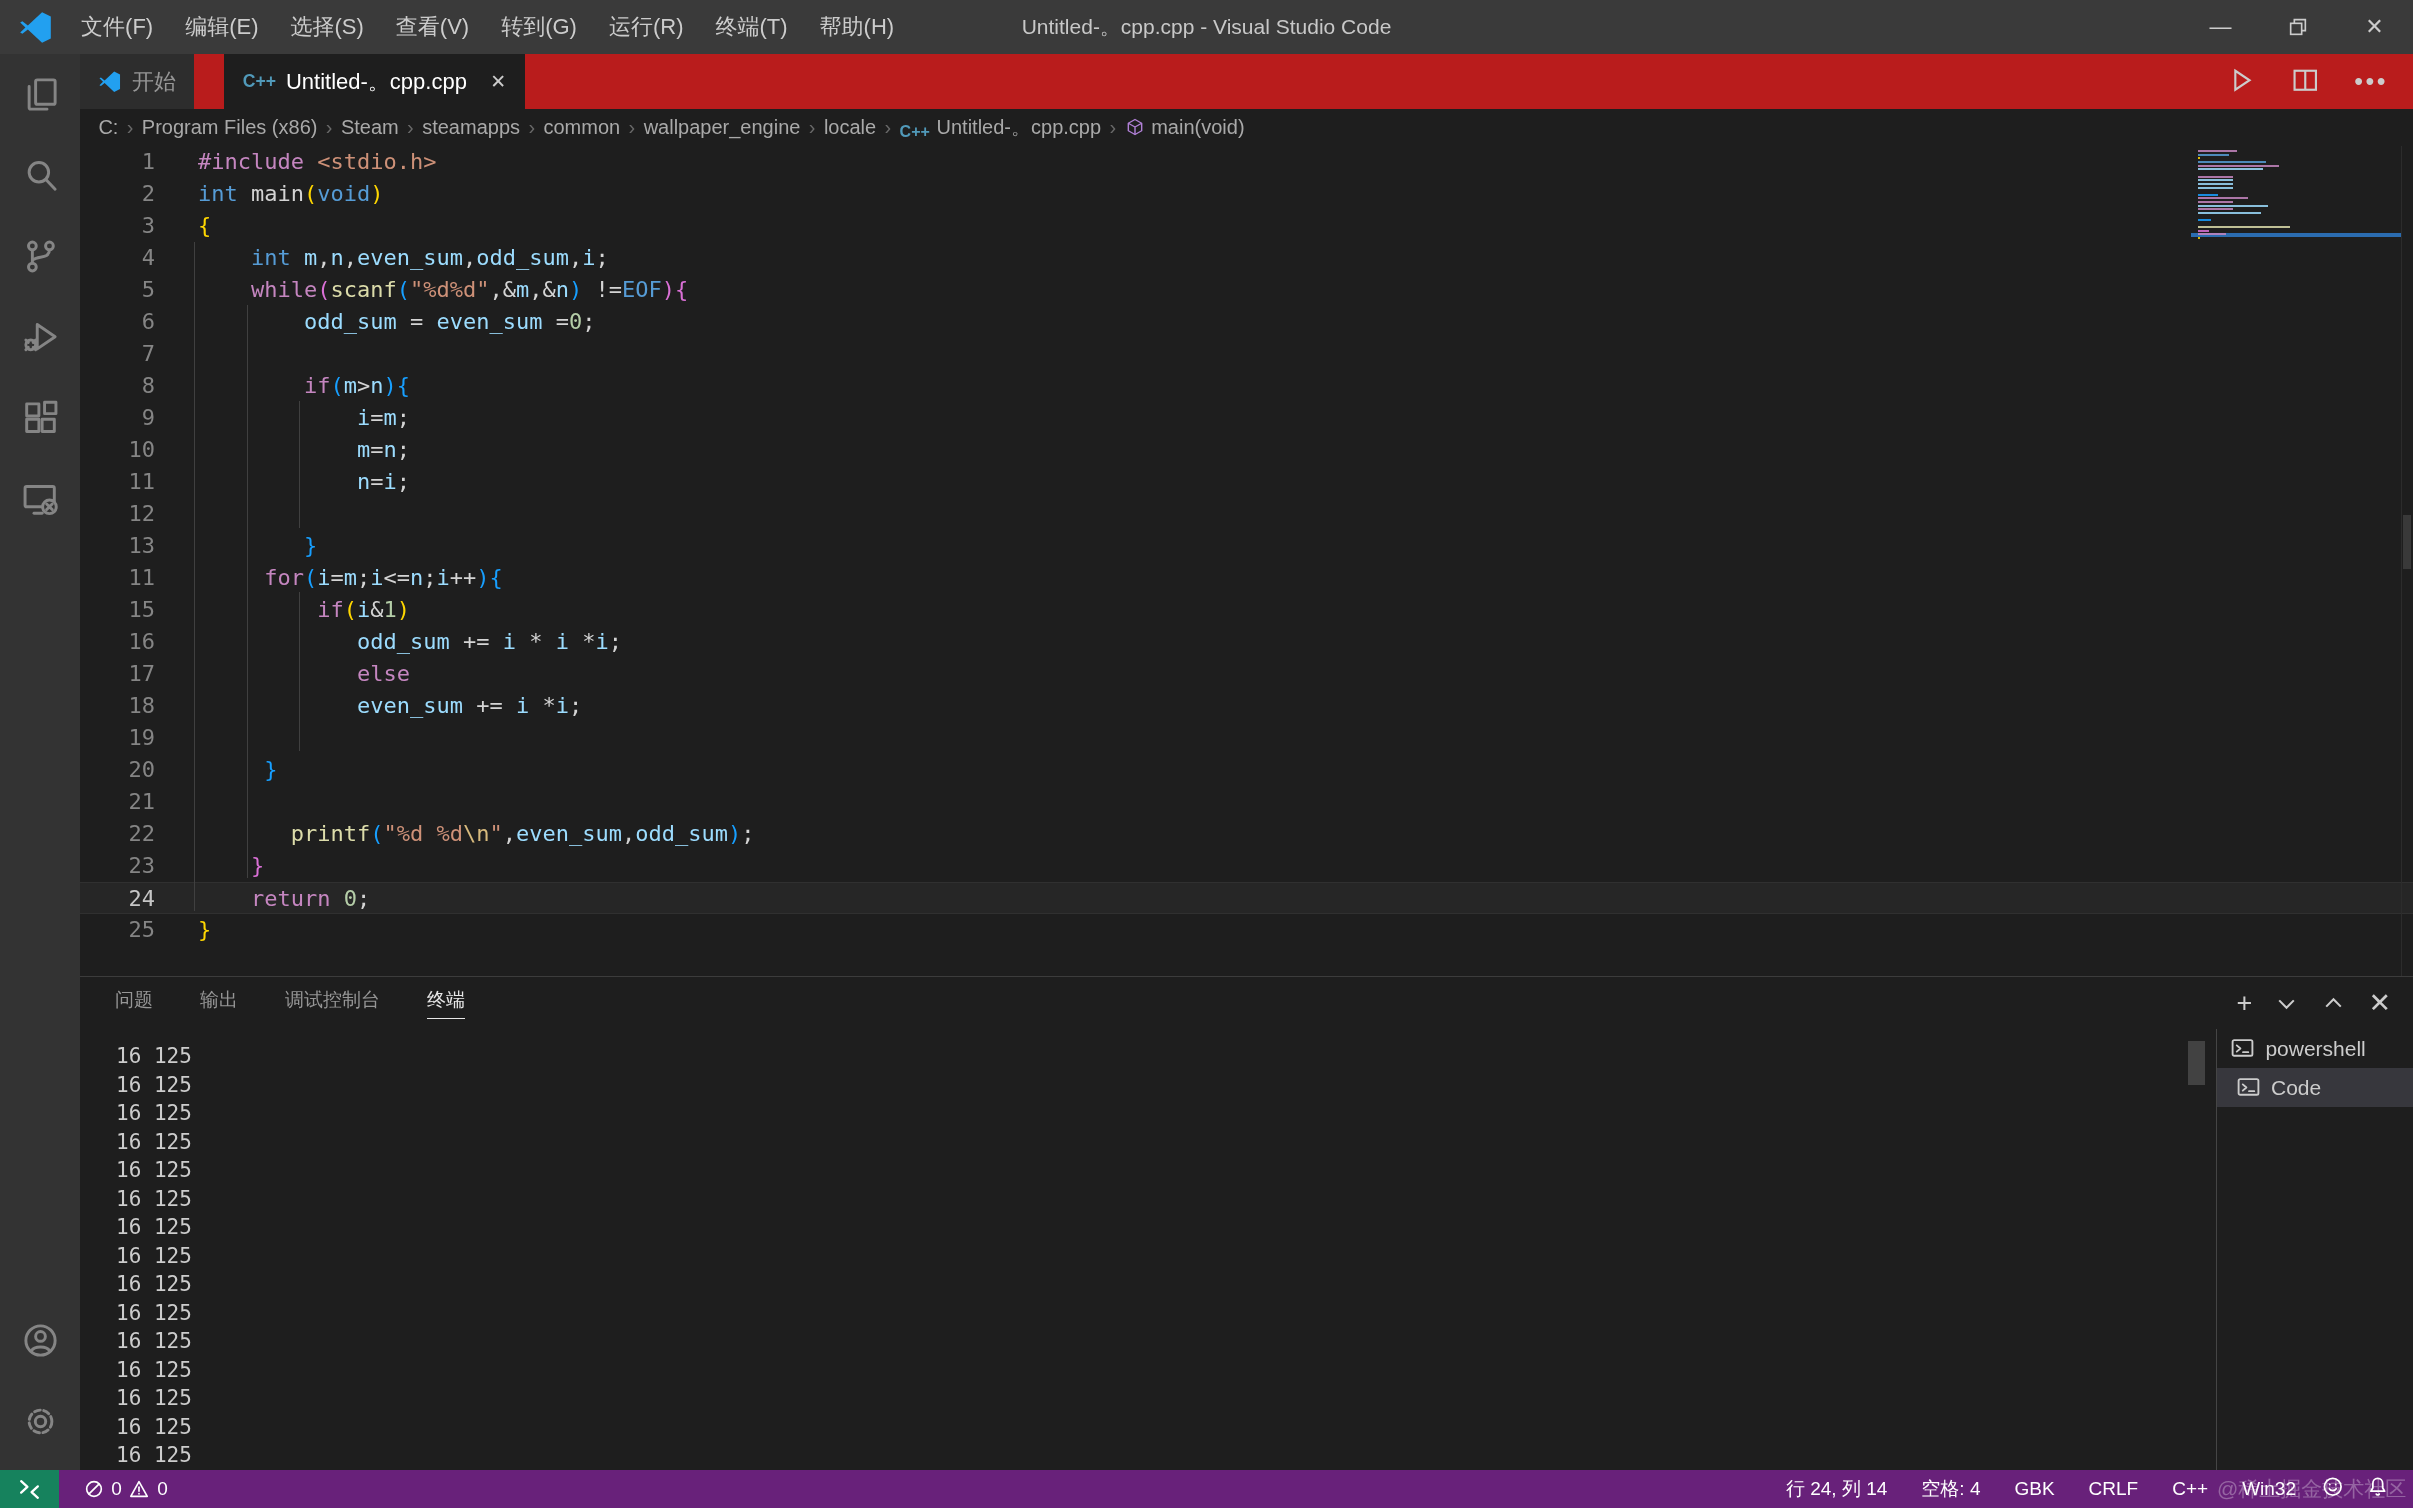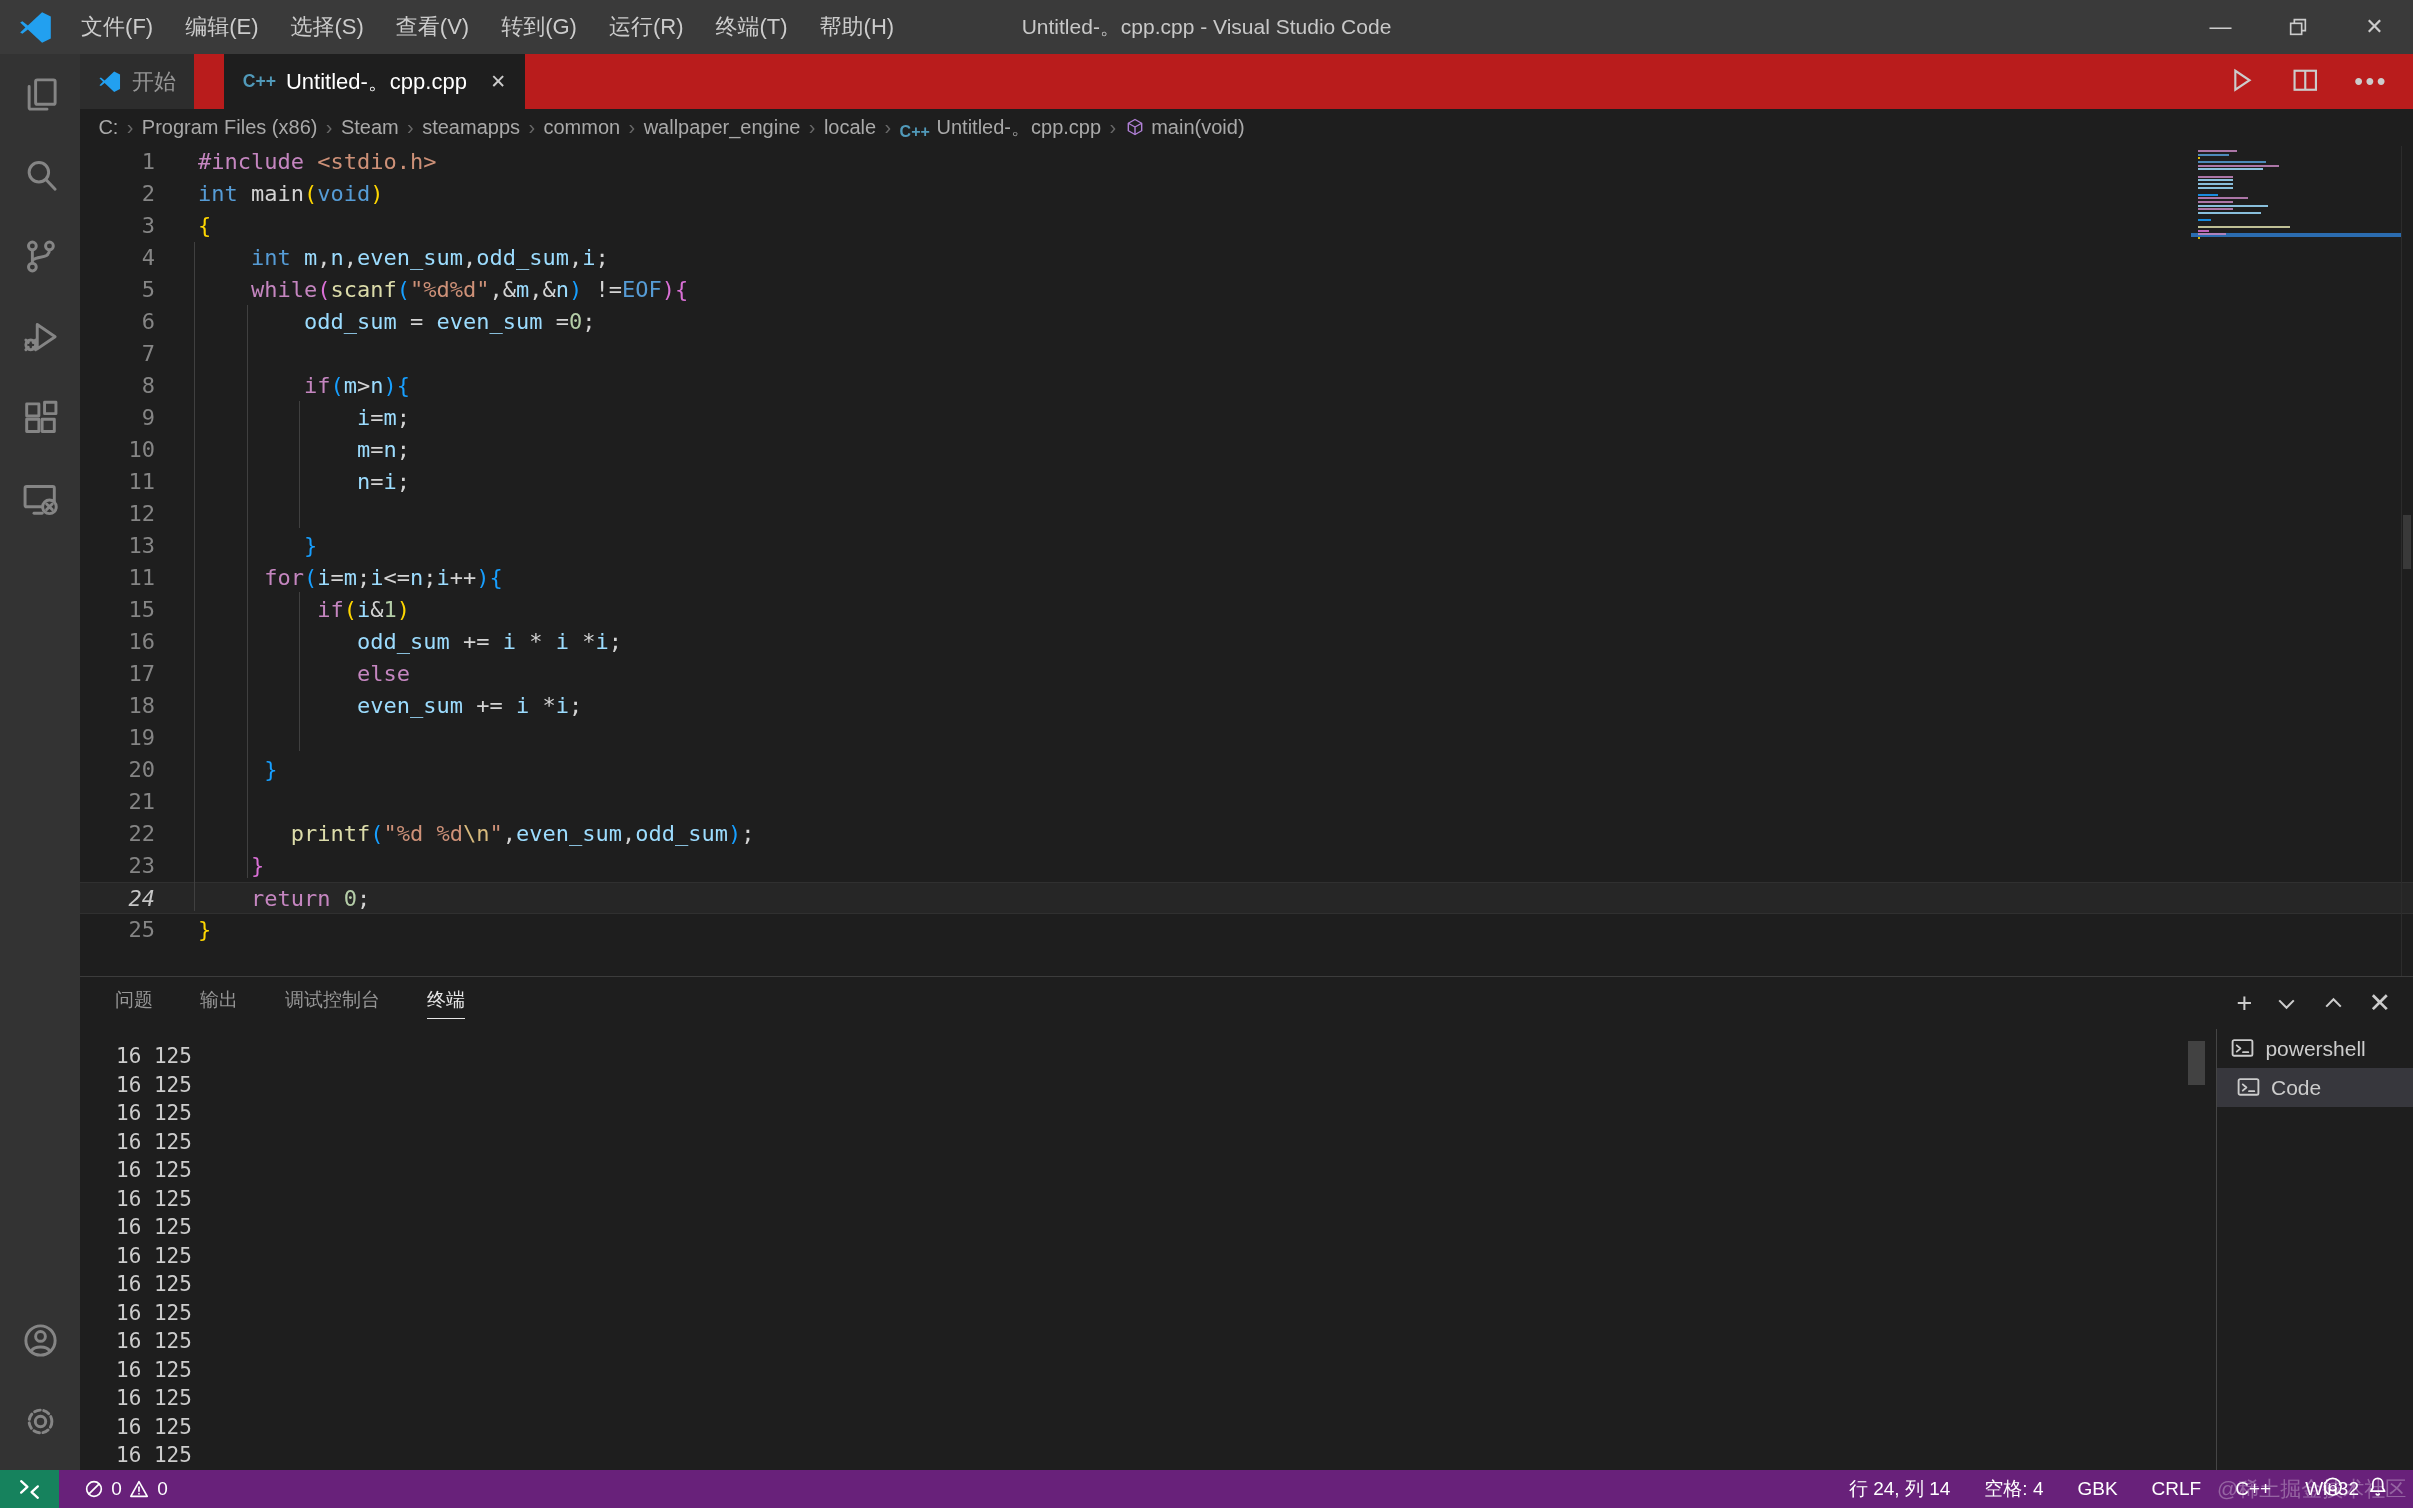--- a/index.html
+++ b/index.html
@@ -46,21 +46,21 @@
                 display:flex; align-items:center; padding-left:18.4px; font-size:20px; color:#a9a9a9; }
   .bc-sep { color:#6a6a6a; margin:0 8.4px; font-size:20px; }
   .bc-item { white-space:nowrap; }
   .bc-ic { display:inline-flex; margin-right:6.7px; vertical-align:-2.5px; }
 
   
   #code-area { position:absolute; left:0; top:92px; right:0; height:830px; overflow:hidden; }
   .line { position:relative; height:32px; }
   .ln { position:absolute; left:0; top:0; width:75px; text-align:right; color:#858585;
         font:22px "DejaVu Sans Mono", monospace; line-height:32px; }
-  .line.cur .ln { color:#c6c6c6;font-style:italic; }
+  .line.cur .ln { color:#c6c6c6; }
   .code { position:absolute; left:118px; top:0; white-space:pre;
           font:22px "DejaVu Sans Mono", monospace; line-height:32px; }
   .line.cur { background:rgba(255,255,255,0.04); border-top:0.8px solid #303030; border-bottom:0.8px solid #303030; }
   .tk-kw{color:#569CD6}.tk-ctl{color:#C586C0}.tk-fn{color:#DCDCAA}.tk-var{color:#9CDCFE}
   .tk-str{color:#CE9178}.tk-esc{color:#D7BA7D}.tk-num{color:#B5CEA8}.tk-pun{color:#D4D4D4}
   .tk-b1{color:#FFD700}.tk-b2{color:#DA70D6}.tk-b3{color:#179FFF}.tk-txt{color:#D4D4D4}
   .guide { position:absolute; width:0.8px; background:#404040; }
   #minimap { position:absolute; right:11.7px; top:1.7px; width:210px; height:126px; }
   #scroll-sep { position:absolute; right:11.7px; top:0; bottom:0; width:0.8px; background:#2c2c2c; }
   #editor-scroll-thumb { position:absolute; right:1.7px; top:369px; width:8.4px; height:54px;
@@ -89,21 +89,21 @@
   
   #statusbar { position:absolute; left:0; bottom:0; width:2413px; height:38px;
                background:#68217a; display:flex; align-items:center; color:#ffffff; font-size:19px; }
   #remote-ind { width:59px; height:38px; background:#16825d; display:flex;
                 align-items:center; justify-content:center; }
   #remote-ind svg { width:25px; height:25px; stroke:#ffffff; fill:none; stroke-width:2.2;
                     stroke-linecap:round; stroke-linejoin:round; }
   #problems { display:flex; align-items:center; gap:6.7px; margin-left:23.5px; }
   #problems svg { width:22px; height:22px; stroke:#ffffff; fill:none; stroke-width:1.8;
                   stroke-linecap:round; stroke-linejoin:round; }
-  #status-right { margin-left:auto; display:flex; align-items:center; gap:34px; padding-right:54px; }
+  #status-right { margin-left:auto; display:flex; align-items:center; gap:34px; padding-right:117px; }
   .st-item { white-space:nowrap; }
   #status-icons { position:absolute; right:23.5px; bottom:0; height:38px; display:flex;
                   align-items:center; gap:22px; }
   #status-icons svg { width:23.5px; height:23.5px; stroke:#ffffff; fill:none; stroke-width:1.8;
                       stroke-linecap:round; stroke-linejoin:round; }
   #watermark { position:absolute; right:6.7px; bottom:5px; color:rgba(255,255,255,0.30);
                font-size:21px; pointer-events:none; }
 </style>
 </head>
 <body>

